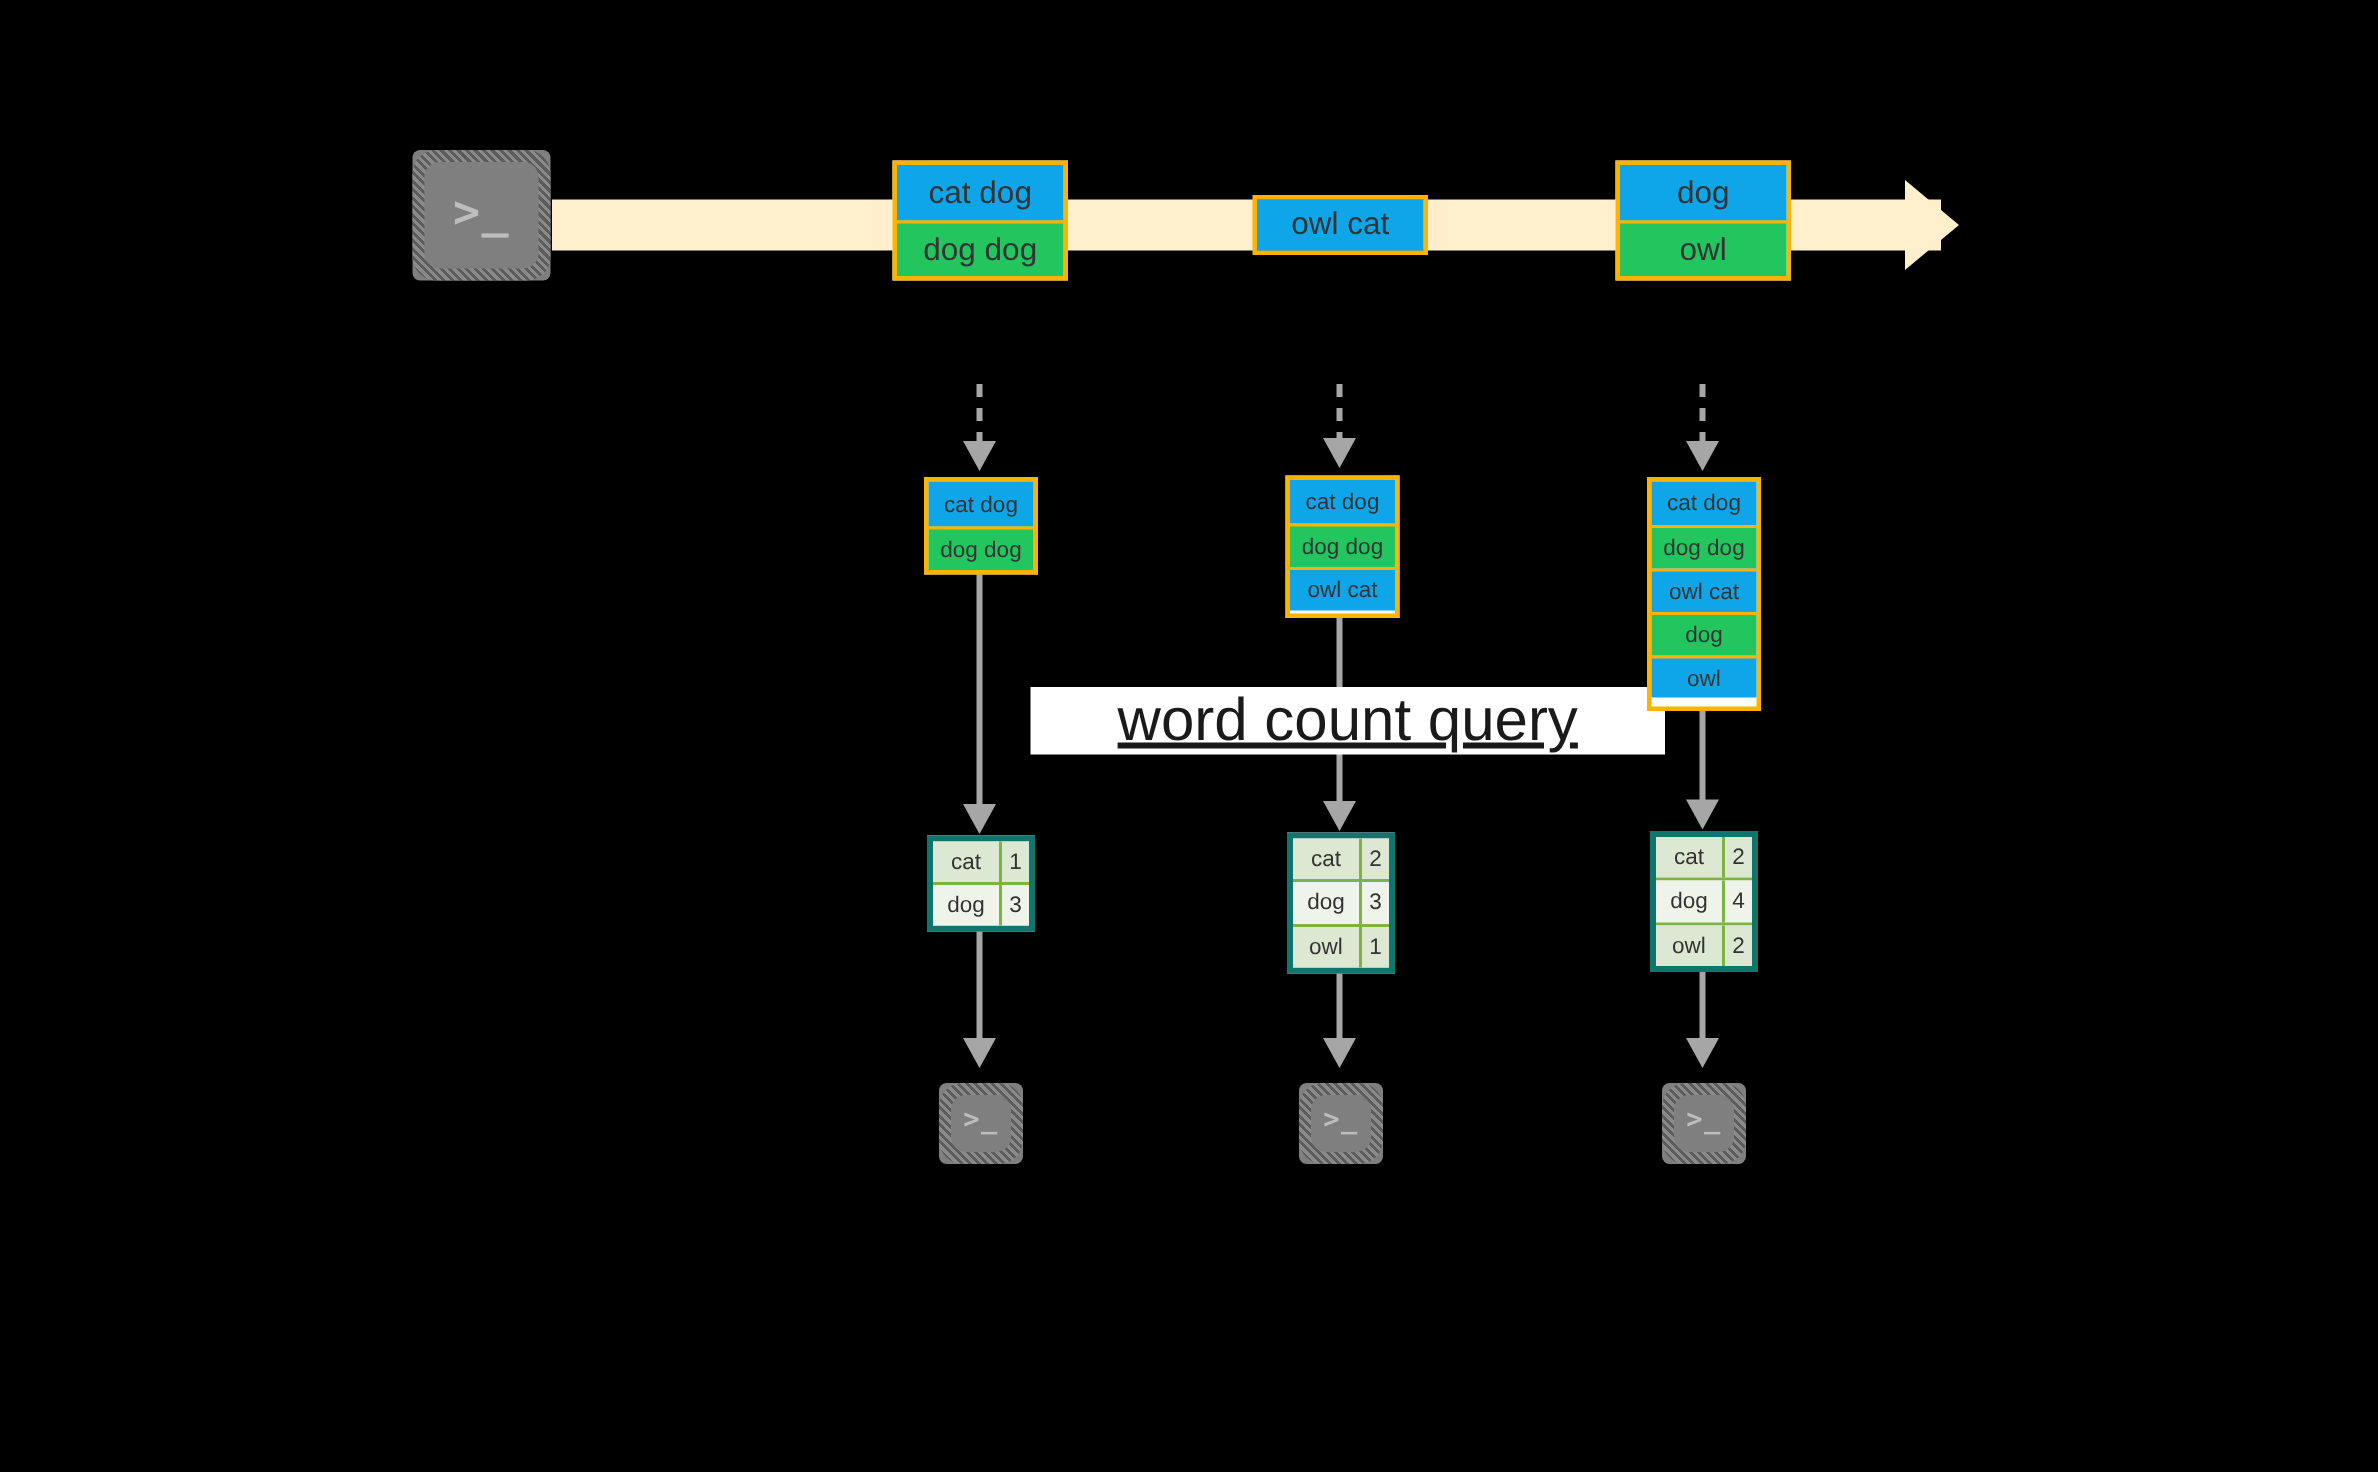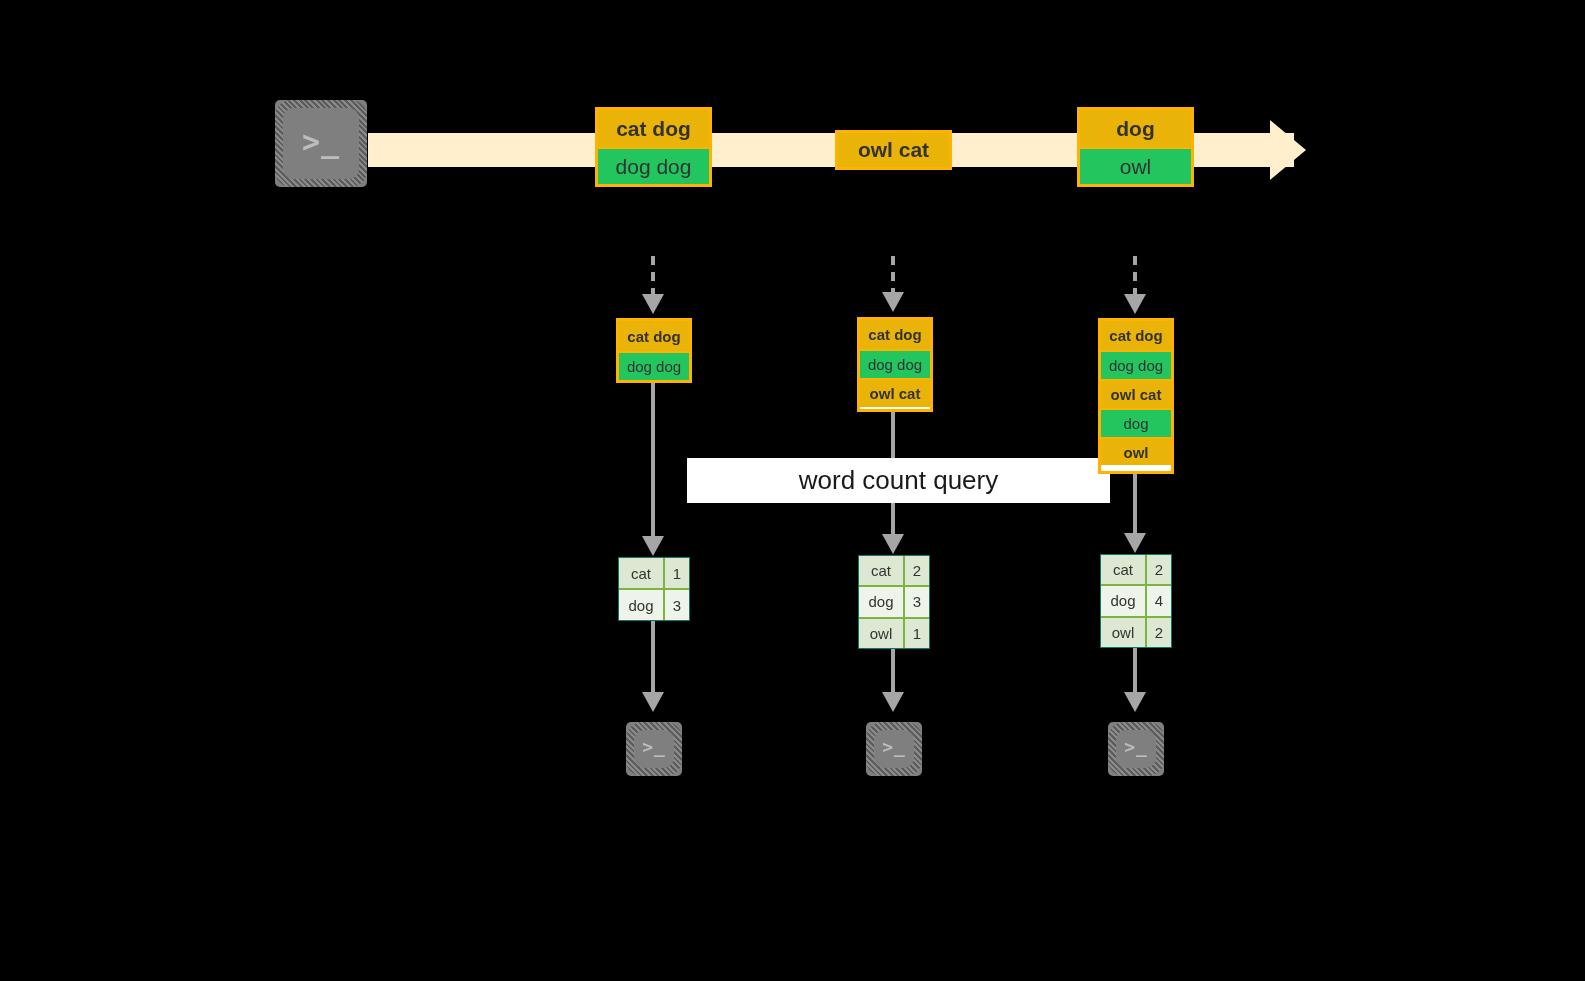--- a/index.html
+++ b/index.html
@@ -81,29 +81,29 @@
   }
   .rec-cell {
     box-sizing: border-box;
     display: flex;
     align-items: center;
     justify-content: center;
     color: #333333;
     font-family: "Liberation Sans", sans-serif;
     white-space: nowrap;
   }
-  .rec-cell.shade-a { background: #eab308; font-weight: bold; }
+  .rec-cell.shade-a { background: #0ea5e9; }
   .rec-cell.shade-b { background: #22c55e; }
   .rec-cell + .rec-cell { border-top: 2px solid #FFB300; }
 
   
   .res-table {
     position: absolute;
     box-sizing: border-box;
-    border: 1px solid #0f766e;
+    border: 4px solid #0f766e;
     background: #FFFFFF;
     z-index: 6;
     display: flex;
     flex-direction: column;
   }
   .res-row {
     display: flex;
     flex: 1 1 auto;
   }
   .res-row + .res-row { border-top: 2px solid #7CB342; }
@@ -289,16 +289,16 @@
   <div class="conn-head" style="left:1124px; top:692px;"></div>
 
   <div class="terminal" style="left:1099px; top:713px; width:74px; height:72px;">
     <div class="terminal-hatch"></div>
     <div class="terminal-inner">
       <span class="terminal-glyph" style="font-size:18px;">&gt;_</span>
     </div>
   </div>
 
   <div class="query-banner" style="left:687px; top:458px; width:423px; height:45px;">
-    <span style="font-size:26px;">word count query</span>
+    <span style="font-size:40px;text-decoration:underline;">word count query</span>
   </div>
 
 </div>
 
 </body></html>

